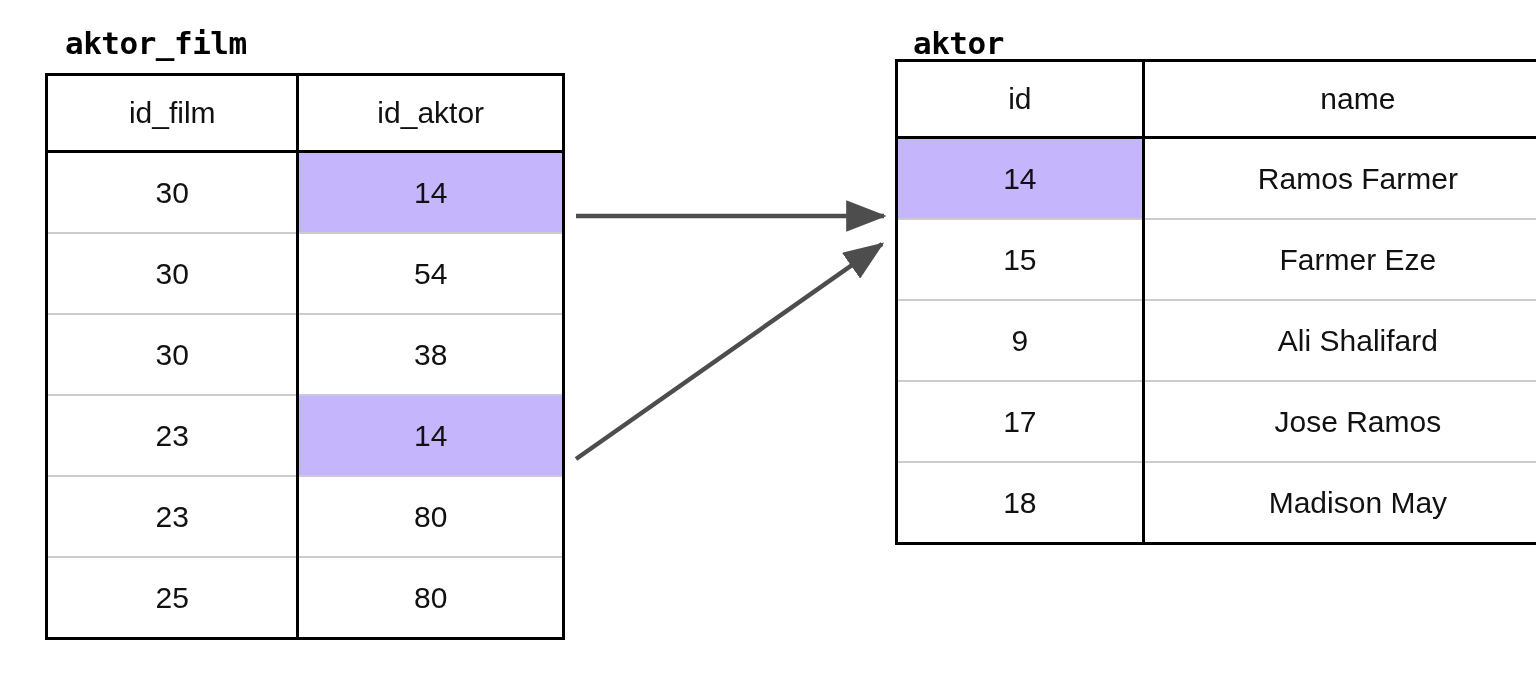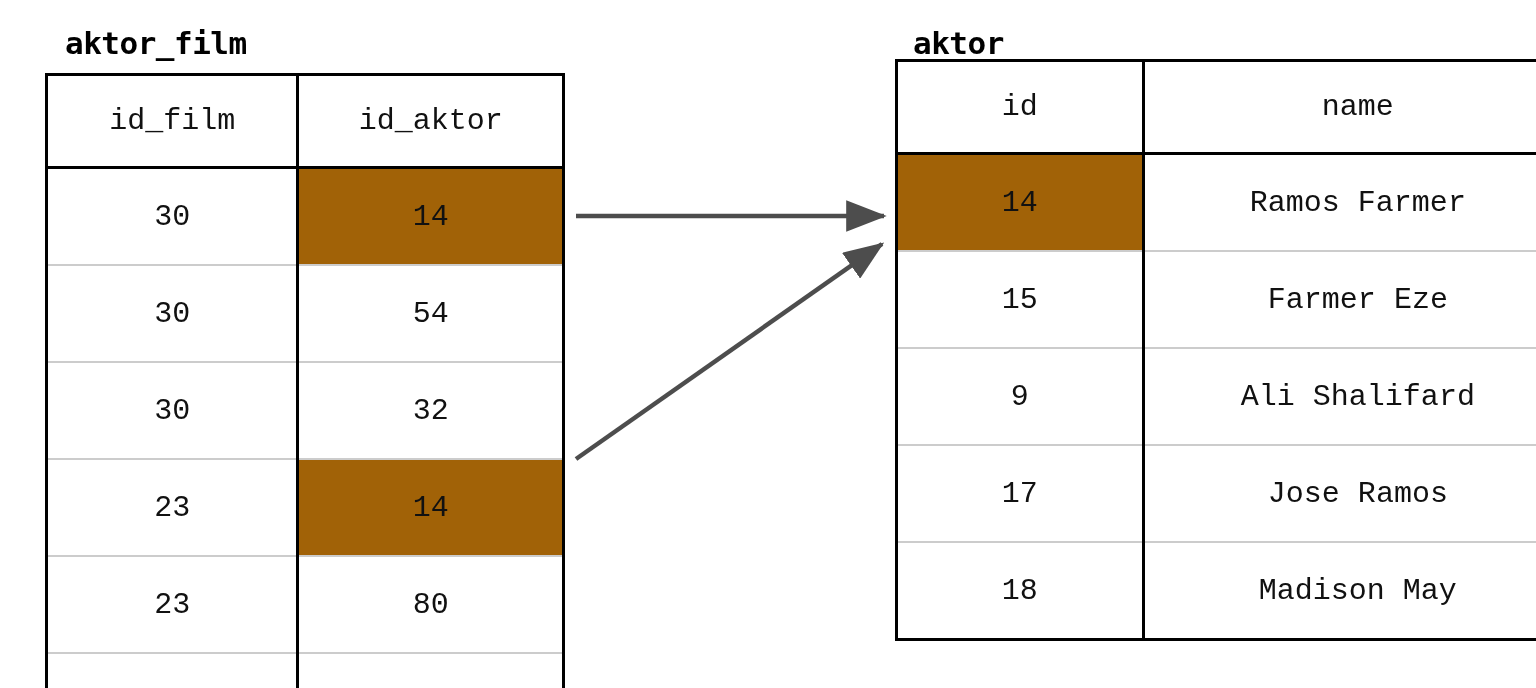--- a/index.html
+++ b/index.html
@@ -38,26 +38,26 @@
 
   table.db {
     border-collapse: collapse;
     table-layout: fixed;
     background: #ffffff;
     border: 3px solid #000000;
   }
 
   table.db th,
   table.db td {
-    font-family: Liberation Mono, monospace;
+    font-family: Liberation Sans, sans-serif;
     font-size: 30px;
     color: #111111;
     text-align: center;
     vertical-align: middle;
-    padding: 8px;
+    padding: 0;
     background-clip: padding-box;
     white-space: nowrap;
   }
 
   table.db th {
     height: 74px;
     font-weight: normal;
     border-bottom: 3px solid #000000;
   }
 
@@ -70,21 +70,21 @@
     border-top: none;
   }
 
   
   table.db th.col-sep,
   table.db td.col-sep {
     border-left: 3px solid #000000;
   }
 
   td.hl, th.hl {
-    background-color: #a16207;
+    background-color: #c4b5fd;
   }
 
   
   #block-aktor-film { left: 45px; top: 28px; }
   #block-aktor-film .table-title { margin-left: 20px; margin-bottom: 14px; }
   #tbl-aktor-film { width: 520px; }
   #tbl-aktor-film .c1 { width: 250px; }
   #tbl-aktor-film .c2 { width: 264px; }
 
   #block-aktor { left: 895px; top: 28px; }
@@ -125,21 +125,21 @@
         <tr>
           <td>30</td>
           <td class="col-sep hl">14</td>
         </tr>
         <tr>
           <td>30</td>
           <td class="col-sep">54</td>
         </tr>
         <tr>
           <td>30</td>
-          <td class="col-sep">32</td>
+          <td class="col-sep">38</td>
         </tr>
         <tr>
           <td>23</td>
           <td class="col-sep hl">14</td>
         </tr>
         <tr>
           <td>23</td>
           <td class="col-sep">80</td>
         </tr>
         <tr>

